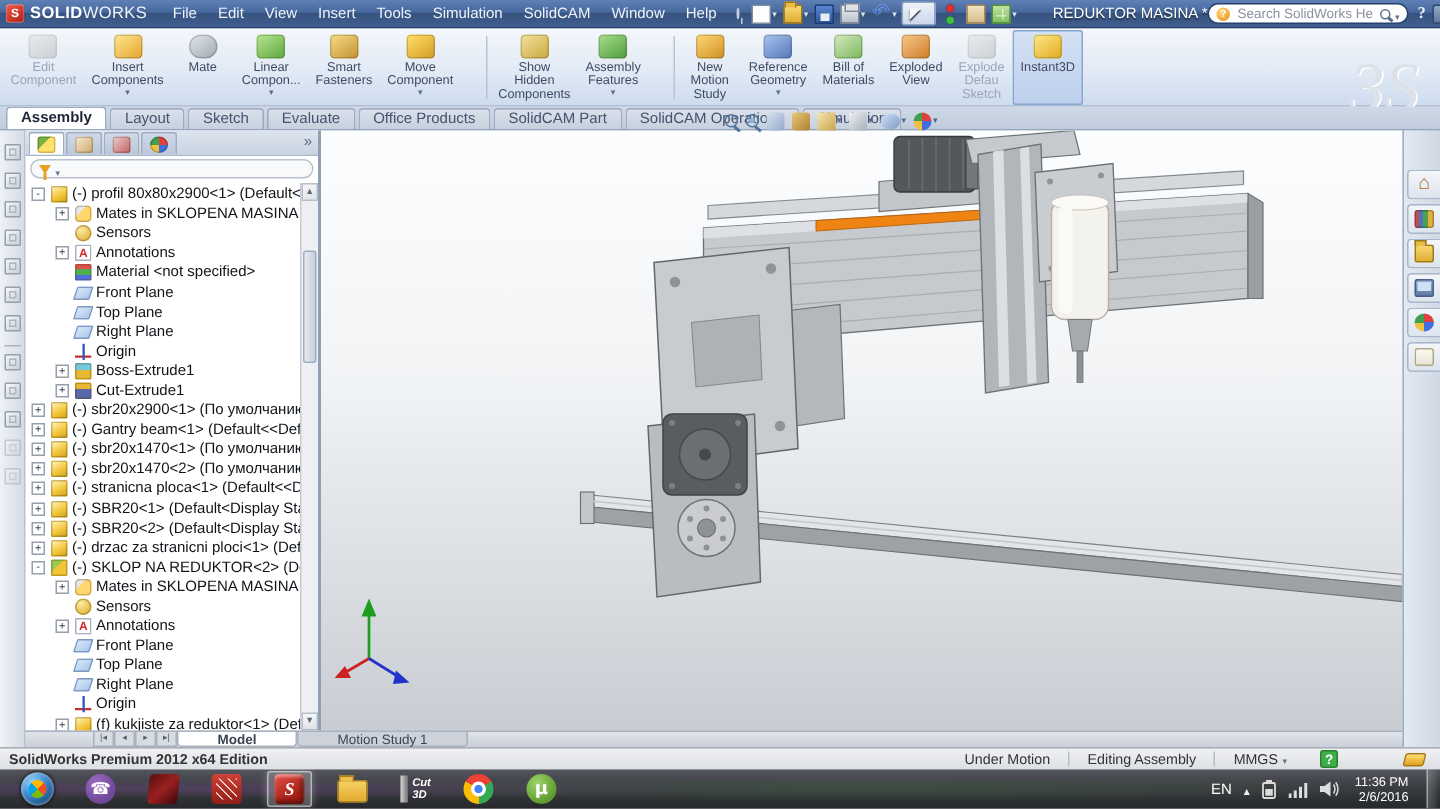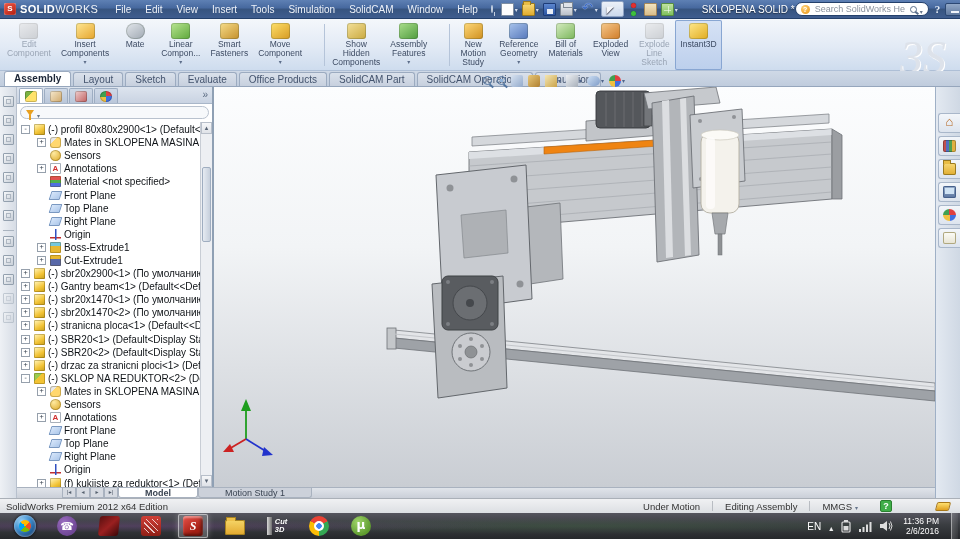--- a/index.html
+++ b/index.html
@@ -205,21 +205,21 @@
   .tp-folder{background:linear-gradient(#f8d977,#e0ac2f);box-shadow:inset 0 0 0 1px #9a7a20;}
   .tp-folder::before{content:"";position:absolute;top:-3px;left:0;width:6px;height:3px;background:#e9bd45;border:1px solid #9a7a20;border-bottom:none;}
   .tp-palette{background:linear-gradient(#9ab0cc,#5a74a0);box-shadow:inset 0 0 0 1px #46608c;}
   .tp-palette::after{content:"";position:absolute;inset:2px 2px 4px 2px;background:#cfe2f4;}
   .tp-appear{background:conic-gradient(#e04040 0 25%,#4070e0 0 50%,#f0c040 0 75%,#40a050 0);border-radius:50%;}
   .tp-props{background:linear-gradient(#fdfdf8,#e7e3d2);box-shadow:inset 0 0 0 1px #b0a880;}
 
   
   .statusbar{position:absolute;top:498px;left:0;width:960px;height:15px;display:flex;align-items:center;
     background:linear-gradient(#f0f1f3,#dcdfe3);border-top:1px solid #aab0b8;font-size:9.5px;color:#333;padding:0 6px;}
-  .sb-left{flex:1;}
+  .sb-left{flex:1;font-weight:bold;}
   .sb-right{display:flex;align-items:center;gap:0;}
   .sb-right>span{padding:0 12px;}
   .sb-sep{width:1px;height:10px;background:#b8bcc2;padding:0!important;}
   .units{display:inline-flex;align-items:center;gap:3px;}
   .units b{font-weight:normal;}
   .u-drop::before{content:"▾";font-size:6px;color:#66758c;}
   .qtip{width:12px;height:12px;background:#3fae49;border:1px solid #2a8030;border-radius:2px;position:relative;padding:0!important;margin:0 10px;}
   .qtip::before{content:"?";position:absolute;inset:0;color:#fff;font:bold 9px/11px "Liberation Sans";text-align:center;}
   .tag{width:14px;height:9px;background:linear-gradient(#ffe070,#e0a020);border:1px solid #a87818;border-radius:2px;
     transform:skewX(-14deg);margin-left:34px;margin-right:4px;padding:0!important;}
@@ -325,21 +325,21 @@
 
         <span class="qa-btn">
           <i class="qa-ic qa-options"></i>
         </span>
 
         <span class="qa-btn">
           <i class="qa-ic qa-view"></i>
           <em class="qa-drop">▾</em>
         </span>
       </div>
-    <div class="doc-title">SKLOPENA SOLID *</div>
+    <div class="doc-title">REDUKTOR MASINA *</div>
     <div class="searchbox">
       <span class="s-help"></span>
       <input readonly="" placeholder="Search SolidWorks Help" style="">
       <span class="s-mag"></span>
       <span class="s-drop"></span>
     </div>
     <span class="tb-help"></span>
     <div class="winbtns">
       <span class="win-min"></span>
 
@@ -429,21 +429,21 @@
       <div class="rbtn">
         <i class="ricon ri-explview"></i>
         <span class="rlabel">Exploded
 View</span>
 
       </div>
 
       <div class="rbtn is-disabled">
         <i class="ricon ri-explline"></i>
         <span class="rlabel">Explode
-Line
+Defau
 Sketch</span>
 
       </div>
 
       <div class="rbtn is-active">
         <i class="ricon ri-instant"></i>
         <span class="rlabel">Instant3D</span>
 
       </div>
     </div>

